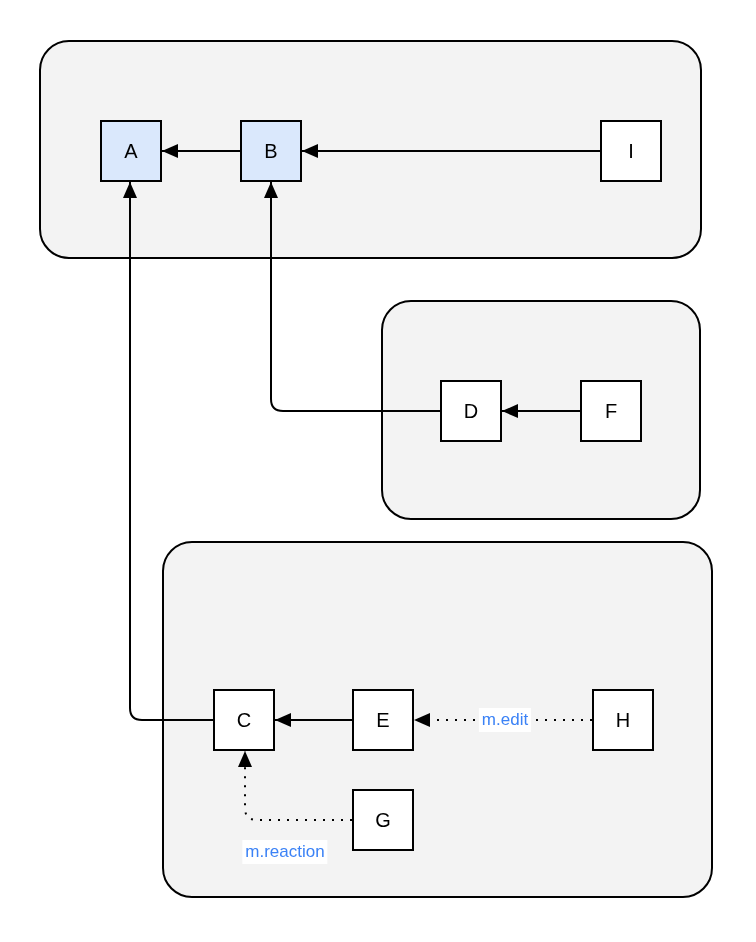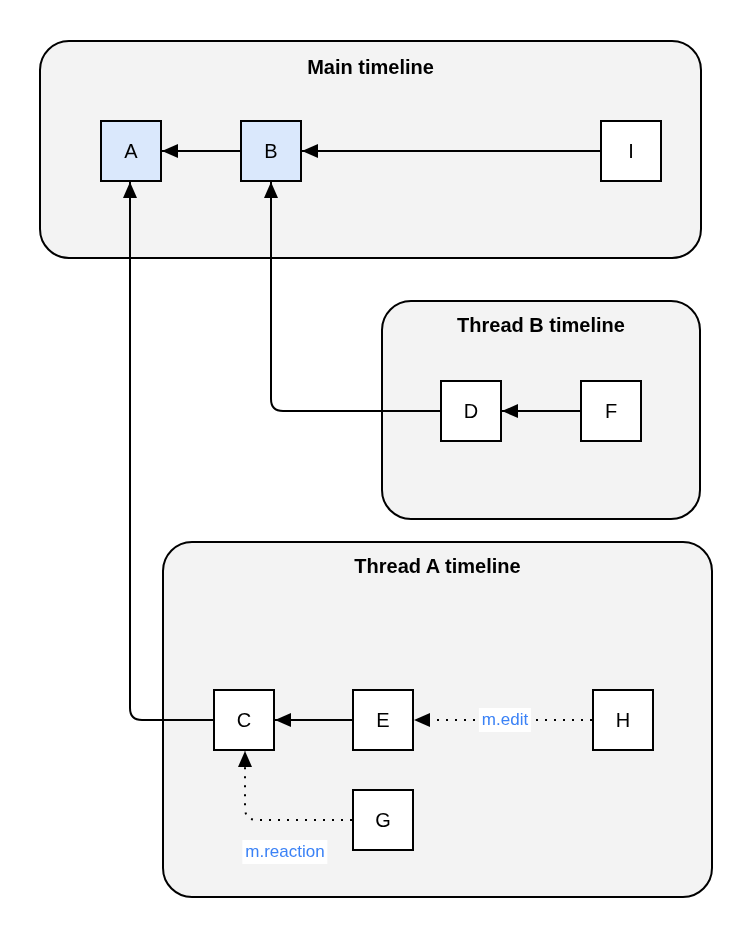--- a/index.html
+++ b/index.html
@@ -90,27 +90,24 @@
   }
   #lbl-edit     { left: 505px; top: 720px; }
   #lbl-reaction { left: 276px; top: 852px; margin-left: 9px; }
 </style>
 </head>
 <body>
 
 <div class="canvas">
 
   <div class="container" id="c-main"></div>
-  <div class="container-title" id="t-main">Main timeline</div>
 
   <div class="container" id="c-threadb"></div>
-  <div class="container-title" id="t-threadb">Thread B timeline</div>
 
   <div class="container" id="c-threada"></div>
-  <div class="container-title" id="t-threada">Thread A timeline</div>
 
   <svg class="edges-layer" width="756" height="942" viewBox="0 0 756 942">
     <defs>
       <marker id="arrow" viewBox="0 0 16 14" markerWidth="16" markerHeight="14" refX="16" refY="7" orient="auto" markerUnits="userSpaceOnUse">
         <path d="M0,0 L16,7 L0,14 Z" fill="#000000"></path>
       </marker>
     </defs>
     <path class="edge" d="M240,151 L162,151" marker-end="url(#arrow)"></path>
     <path class="edge" d="M600,151 L302,151" marker-end="url(#arrow)"></path>
     <path class="edge" d="M580,411 L502,411" marker-end="url(#arrow)"></path>

